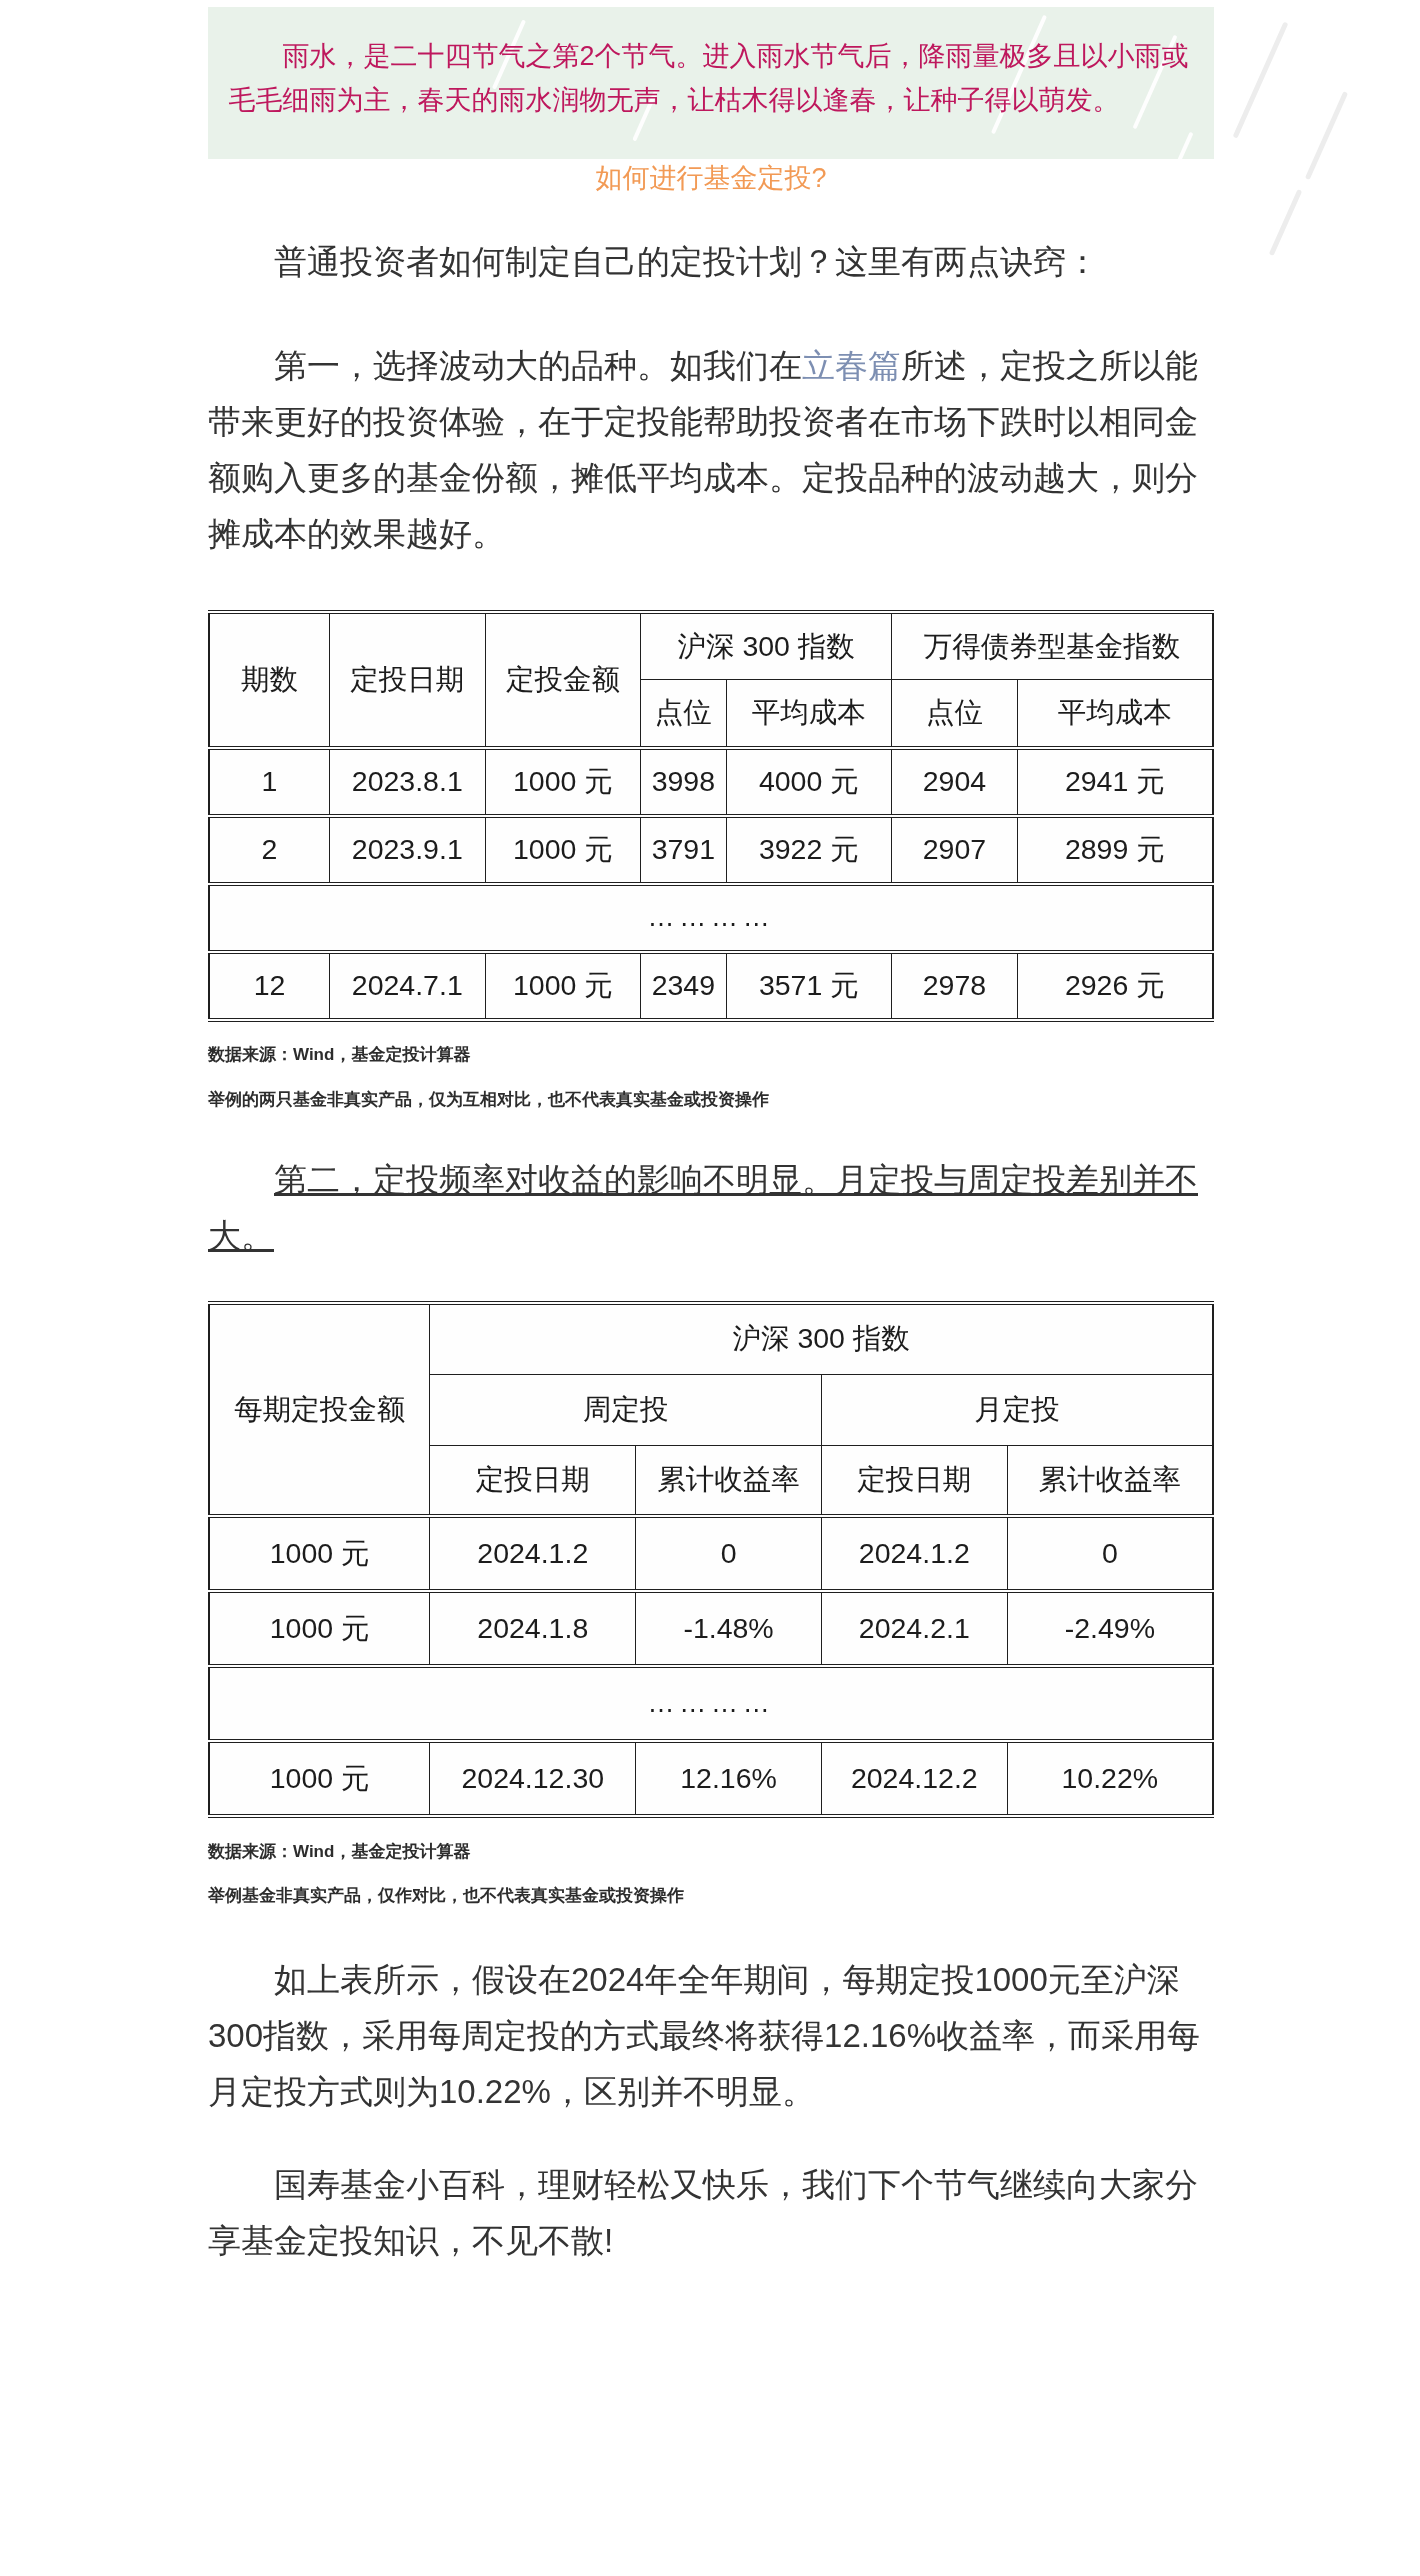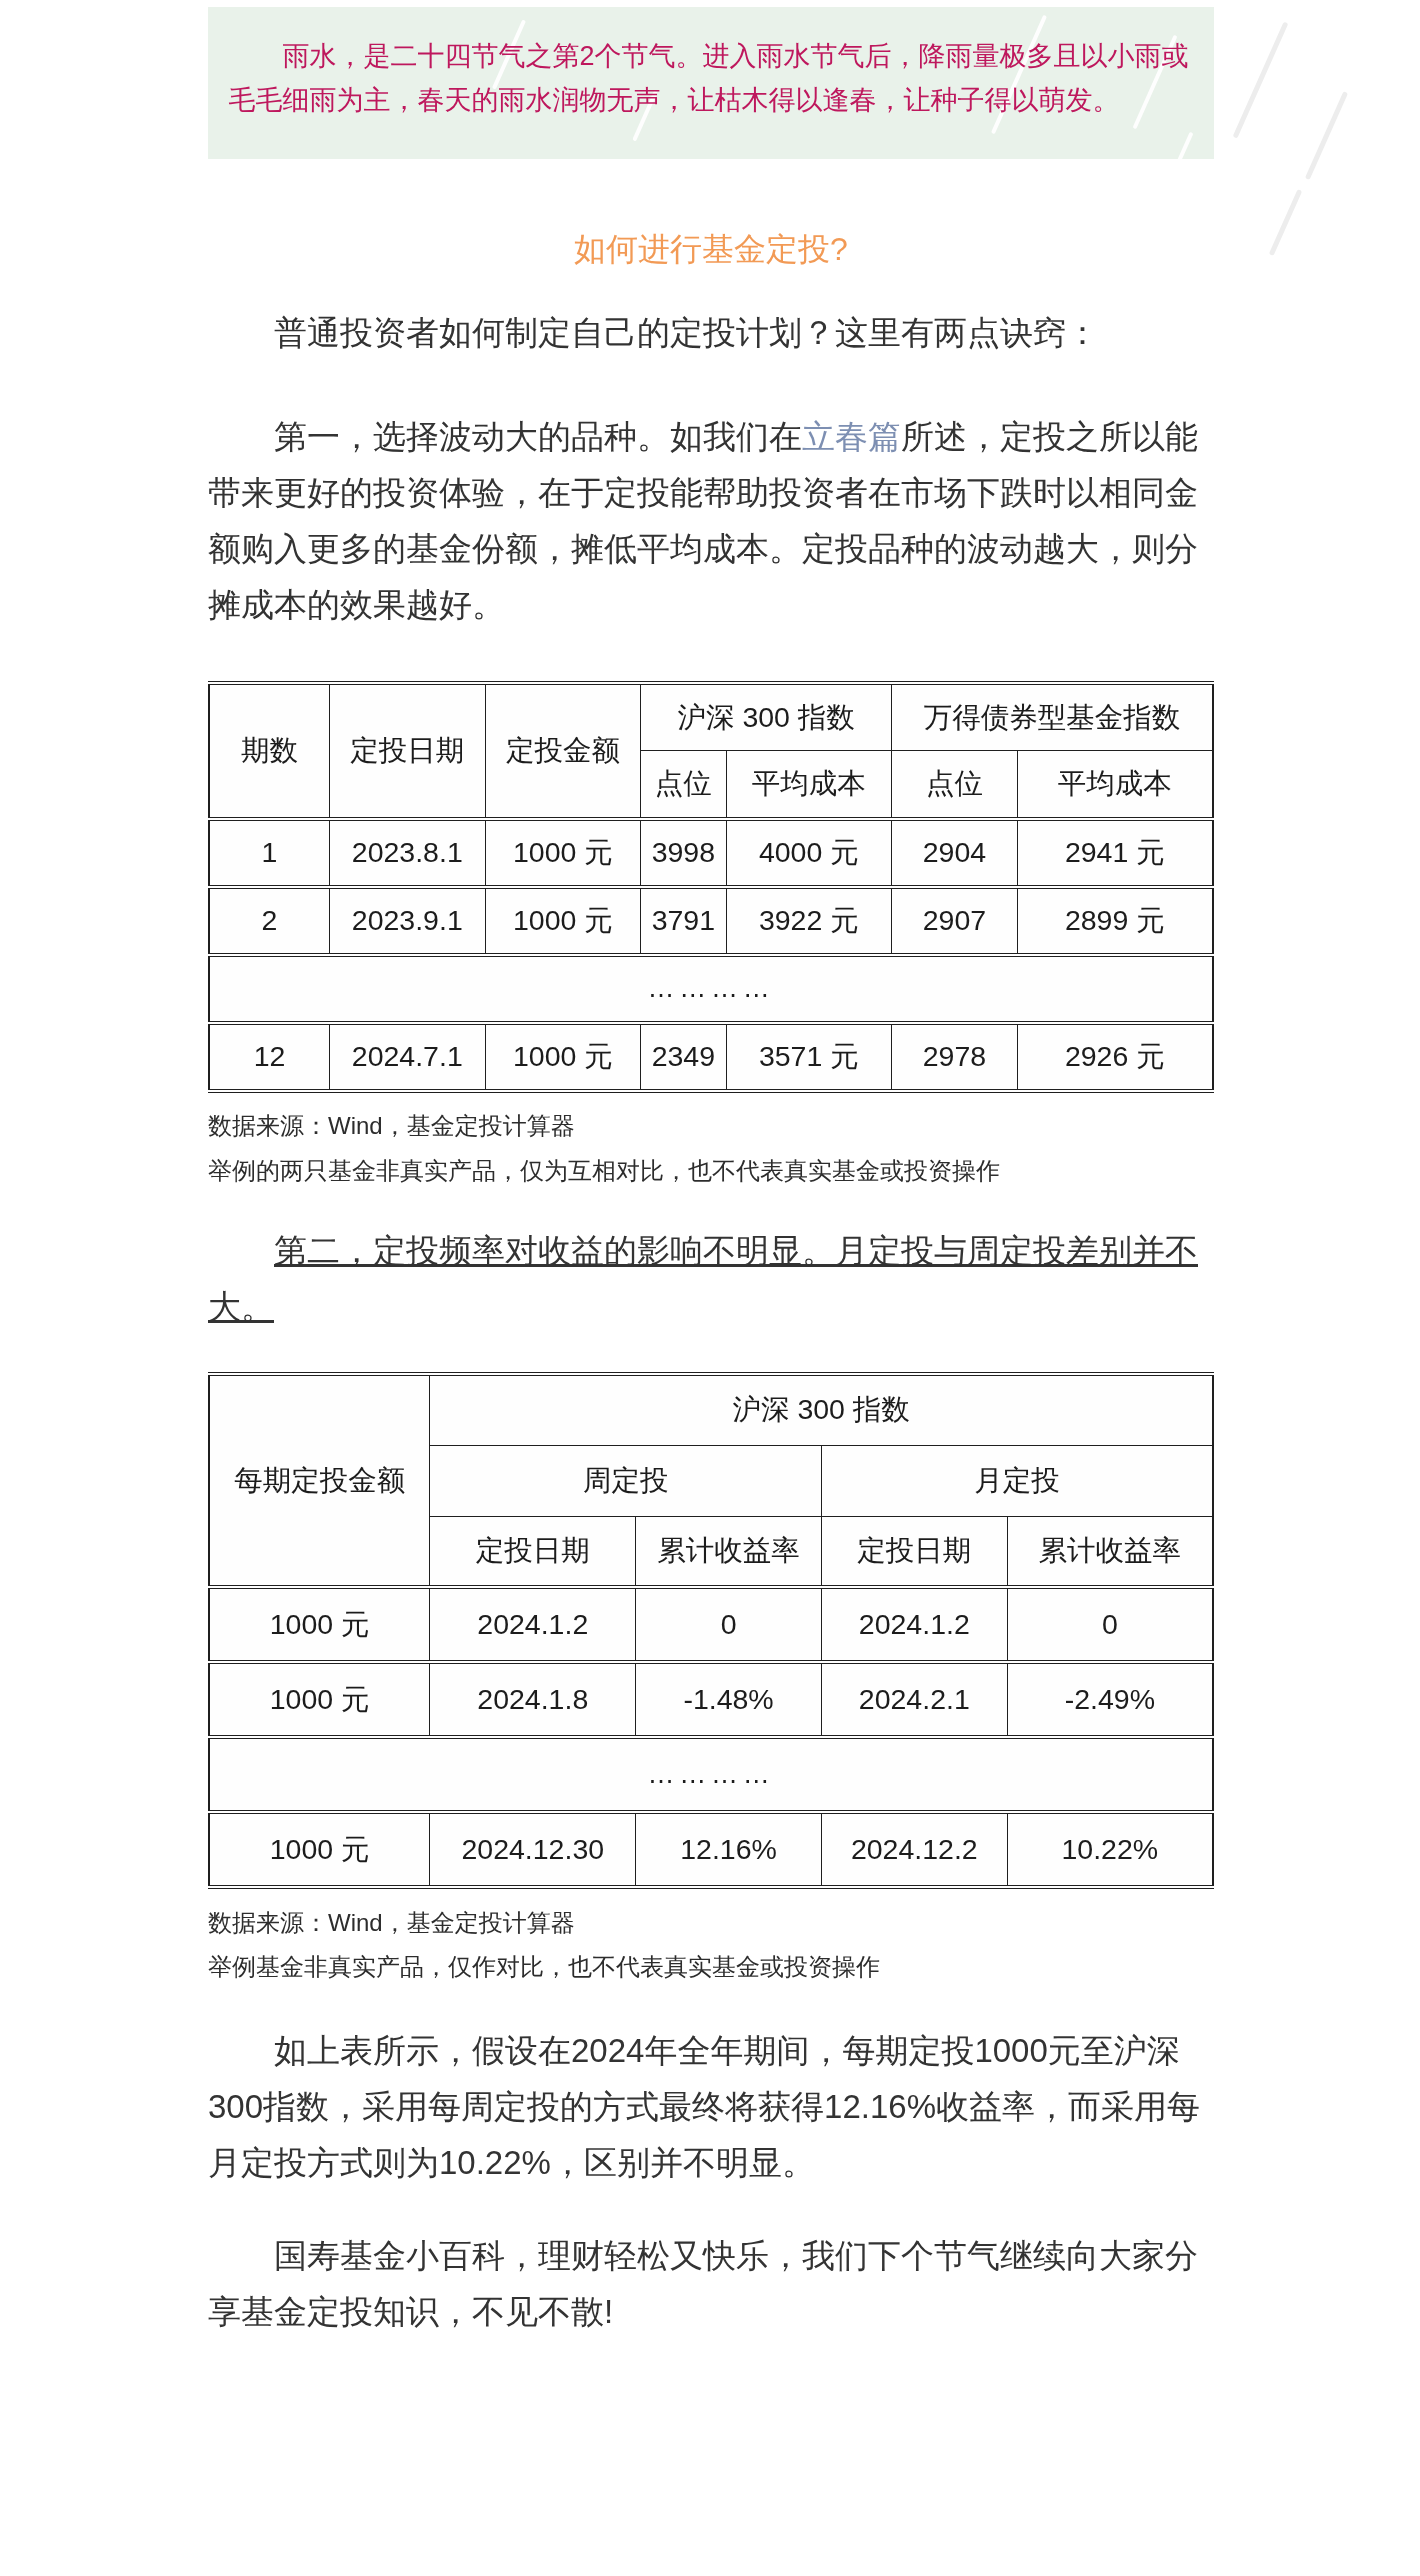--- a/index.html
+++ b/index.html
@@ -43,23 +43,22 @@
   .rain-streak {
     position: absolute;
     width: 4.1px;
     background: rgba(255,255,255,0.92);
     border-radius: 3.4px;
     transform: rotate(24deg);
     z-index: 1;
   }
   
   .section-heading {
-    margin-top: 71px;
     text-align: center;
-    font-size: 32px;
+    font-size: 27px;
     font-weight: 400;
     line-height: 38px;
     color: #f29a55;
   }
   
   .body-p {
     font-size: 33px;
     line-height: 56px;
     text-indent: 2em;
     color: #333333;
@@ -104,23 +103,24 @@
   .t1 tr { height: 68px; }
   .t2 thead tr { height: 71px; }
   .t2 tbody tr { height: 75px; }
   td.ellipsis-cell {
     font-size: 27px;
     letter-spacing: 4.8px;
     color: #1c1c1c;
   }
   
   .table-note {
-    font-size: 24px;
+    font-size: 17px;
     line-height: 31px;
     color: #2d2d2d;
+    font-weight: bold;
   }
   .note-first { margin-top: 17.7px; }
   .note-second { margin-top: 13.6px; }
 </style>
 </head>
 <body>
 
 <div class="page">
 
   <div class="page-streak" style="left:1258px; top:17px;  height:126px;"></div>

